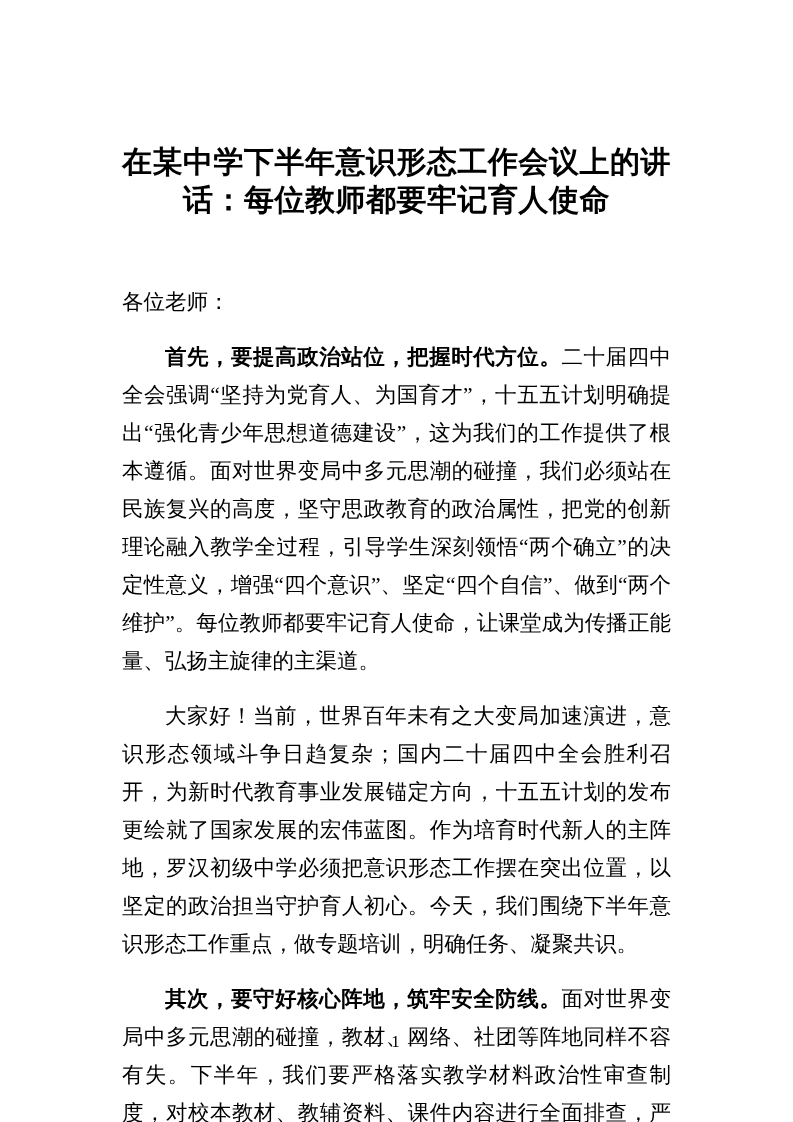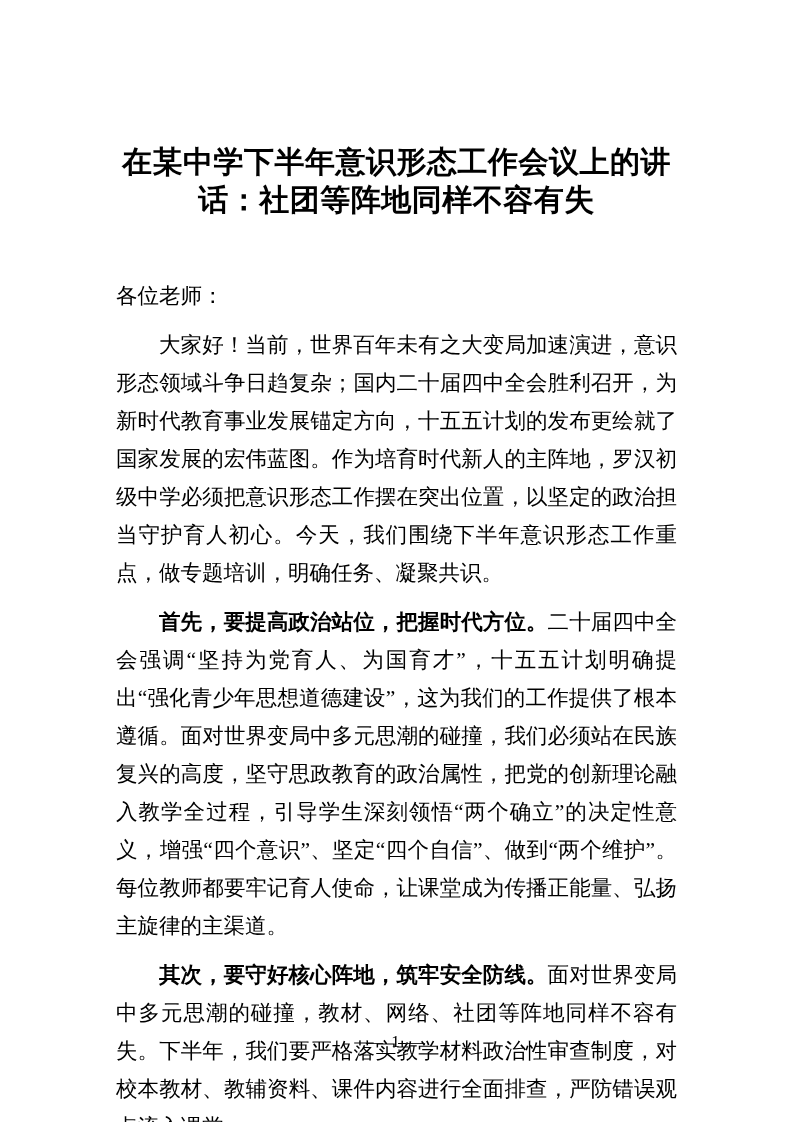--- a/index.html
+++ b/index.html
@@ -35,21 +35,21 @@
     position: absolute;
     top: 266px;
     left: 105px;
     width: 583px;
     font-size: 21.5px;
     line-height: 38px;
     text-align: justify;
     color: #000000;
   }
   .doc-body p {
-    margin: 11px;
+    margin: 17px;
     padding: 0;
   }
   .para {
     text-indent: 2em;
   }
   .lead {
     font-weight: bold;
     font-family: "Liberation Sans", sans-serif;
   }
   .page-footer {
@@ -64,32 +64,32 @@
     color: #000000;
   }
 </style>
 </head>
 <body>
 
 <div class="page">
 
   <div class="doc-title">
     <div>在某中学下半年意识形态工作会议上的讲</div>
-    <div>话：社团等阵地同样不容有失</div>
+    <div>话：每位教师都要牢记育人使命</div>
   </div>
 
   <div class="doc-body">
     <p>各位老师：</p>
 
     <p class="para">
-      <span>大家好！当前，世界百年未有之大变局加速演进，意识形态领域斗争日趋复杂；国内二十届四中全会胜利召开，为新时代教育事业发展锚定方向，十五五计划的发布更绘就了国家发展的宏伟蓝图。作为培育时代新人的主阵地，罗汉初级中学必须把意识形态工作摆在突出位置，以坚定的政治担当守护育人初心。今天，我们围绕下半年意识形态工作重点，做专题培训，明确任务、凝聚共识。</span>
+      <span class="lead">首先，要提高政治站位，把握时代方位。</span><span>二十届四中全会强调“坚持为党育人、为国育才”，十五五计划明确提出“强化青少年思想道德建设”，这为我们的工作提供了根本遵循。面对世界变局中多元思潮的碰撞，我们必须站在民族复兴的高度，坚守思政教育的政治属性，把党的创新理论融入教学全过程，引导学生深刻领悟“两个确立”的决定性意义，增强“四个意识”、坚定“四个自信”、做到“两个维护”。每位教师都要牢记育人使命，让课堂成为传播正能量、弘扬主旋律的主渠道。</span>
     </p>
 
     <p class="para">
-      <span class="lead">首先，要提高政治站位，把握时代方位。</span><span>二十届四中全会强调“坚持为党育人、为国育才”，十五五计划明确提出“强化青少年思想道德建设”，这为我们的工作提供了根本遵循。面对世界变局中多元思潮的碰撞，我们必须站在民族复兴的高度，坚守思政教育的政治属性，把党的创新理论融入教学全过程，引导学生深刻领悟“两个确立”的决定性意义，增强“四个意识”、坚定“四个自信”、做到“两个维护”。每位教师都要牢记育人使命，让课堂成为传播正能量、弘扬主旋律的主渠道。</span>
+      <span>大家好！当前，世界百年未有之大变局加速演进，意识形态领域斗争日趋复杂；国内二十届四中全会胜利召开，为新时代教育事业发展锚定方向，十五五计划的发布更绘就了国家发展的宏伟蓝图。作为培育时代新人的主阵地，罗汉初级中学必须把意识形态工作摆在突出位置，以坚定的政治担当守护育人初心。今天，我们围绕下半年意识形态工作重点，做专题培训，明确任务、凝聚共识。</span>
     </p>
 
     <p class="para">
       <span class="lead">其次，要守好核心阵地，筑牢安全防线。</span><span>面对世界变局中多元思潮的碰撞，教材、网络、社团等阵地同样不容有失。下半年，我们要严格落实教学材料政治性审查制度，对校本教材、教辅资料、课件内容进行全面排查，严防错误观点流入课堂。</span>
     </p>
   </div>
 
   <div class="page-footer">— 1 —</div>
 
 </div>

